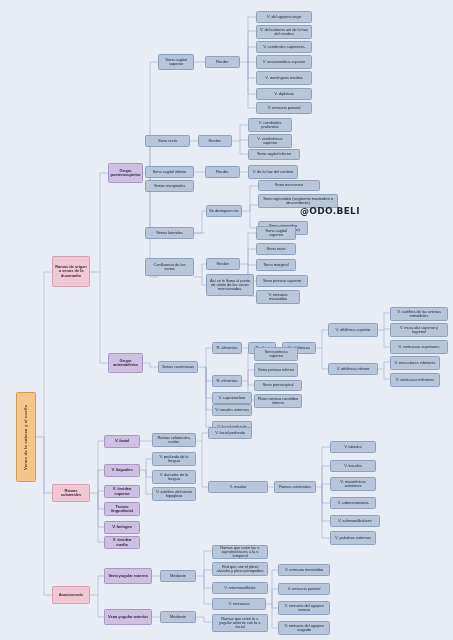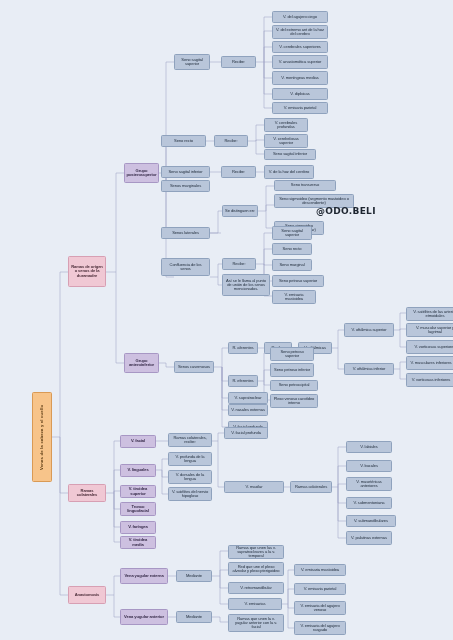--- a/index.html
+++ b/index.html
@@ -8,21 +8,21 @@
     background: #e8edf5;
   }
   body {
     width: 453px; height: 640px;
     position: relative;
     overflow: hidden;
     font-family: "Liberation Sans", sans-serif;
   }
   #canvas {
     position: absolute;
-    left: 16px; top: 0;
+    left: 0; top: 0;
     width: 408px; height: 640px;
   }
   svg.links {
     position: absolute;
     left: 0; top: 0;
     width: 453px; height: 640px;
     pointer-events: none;
   }
   .node {
     position: absolute;

